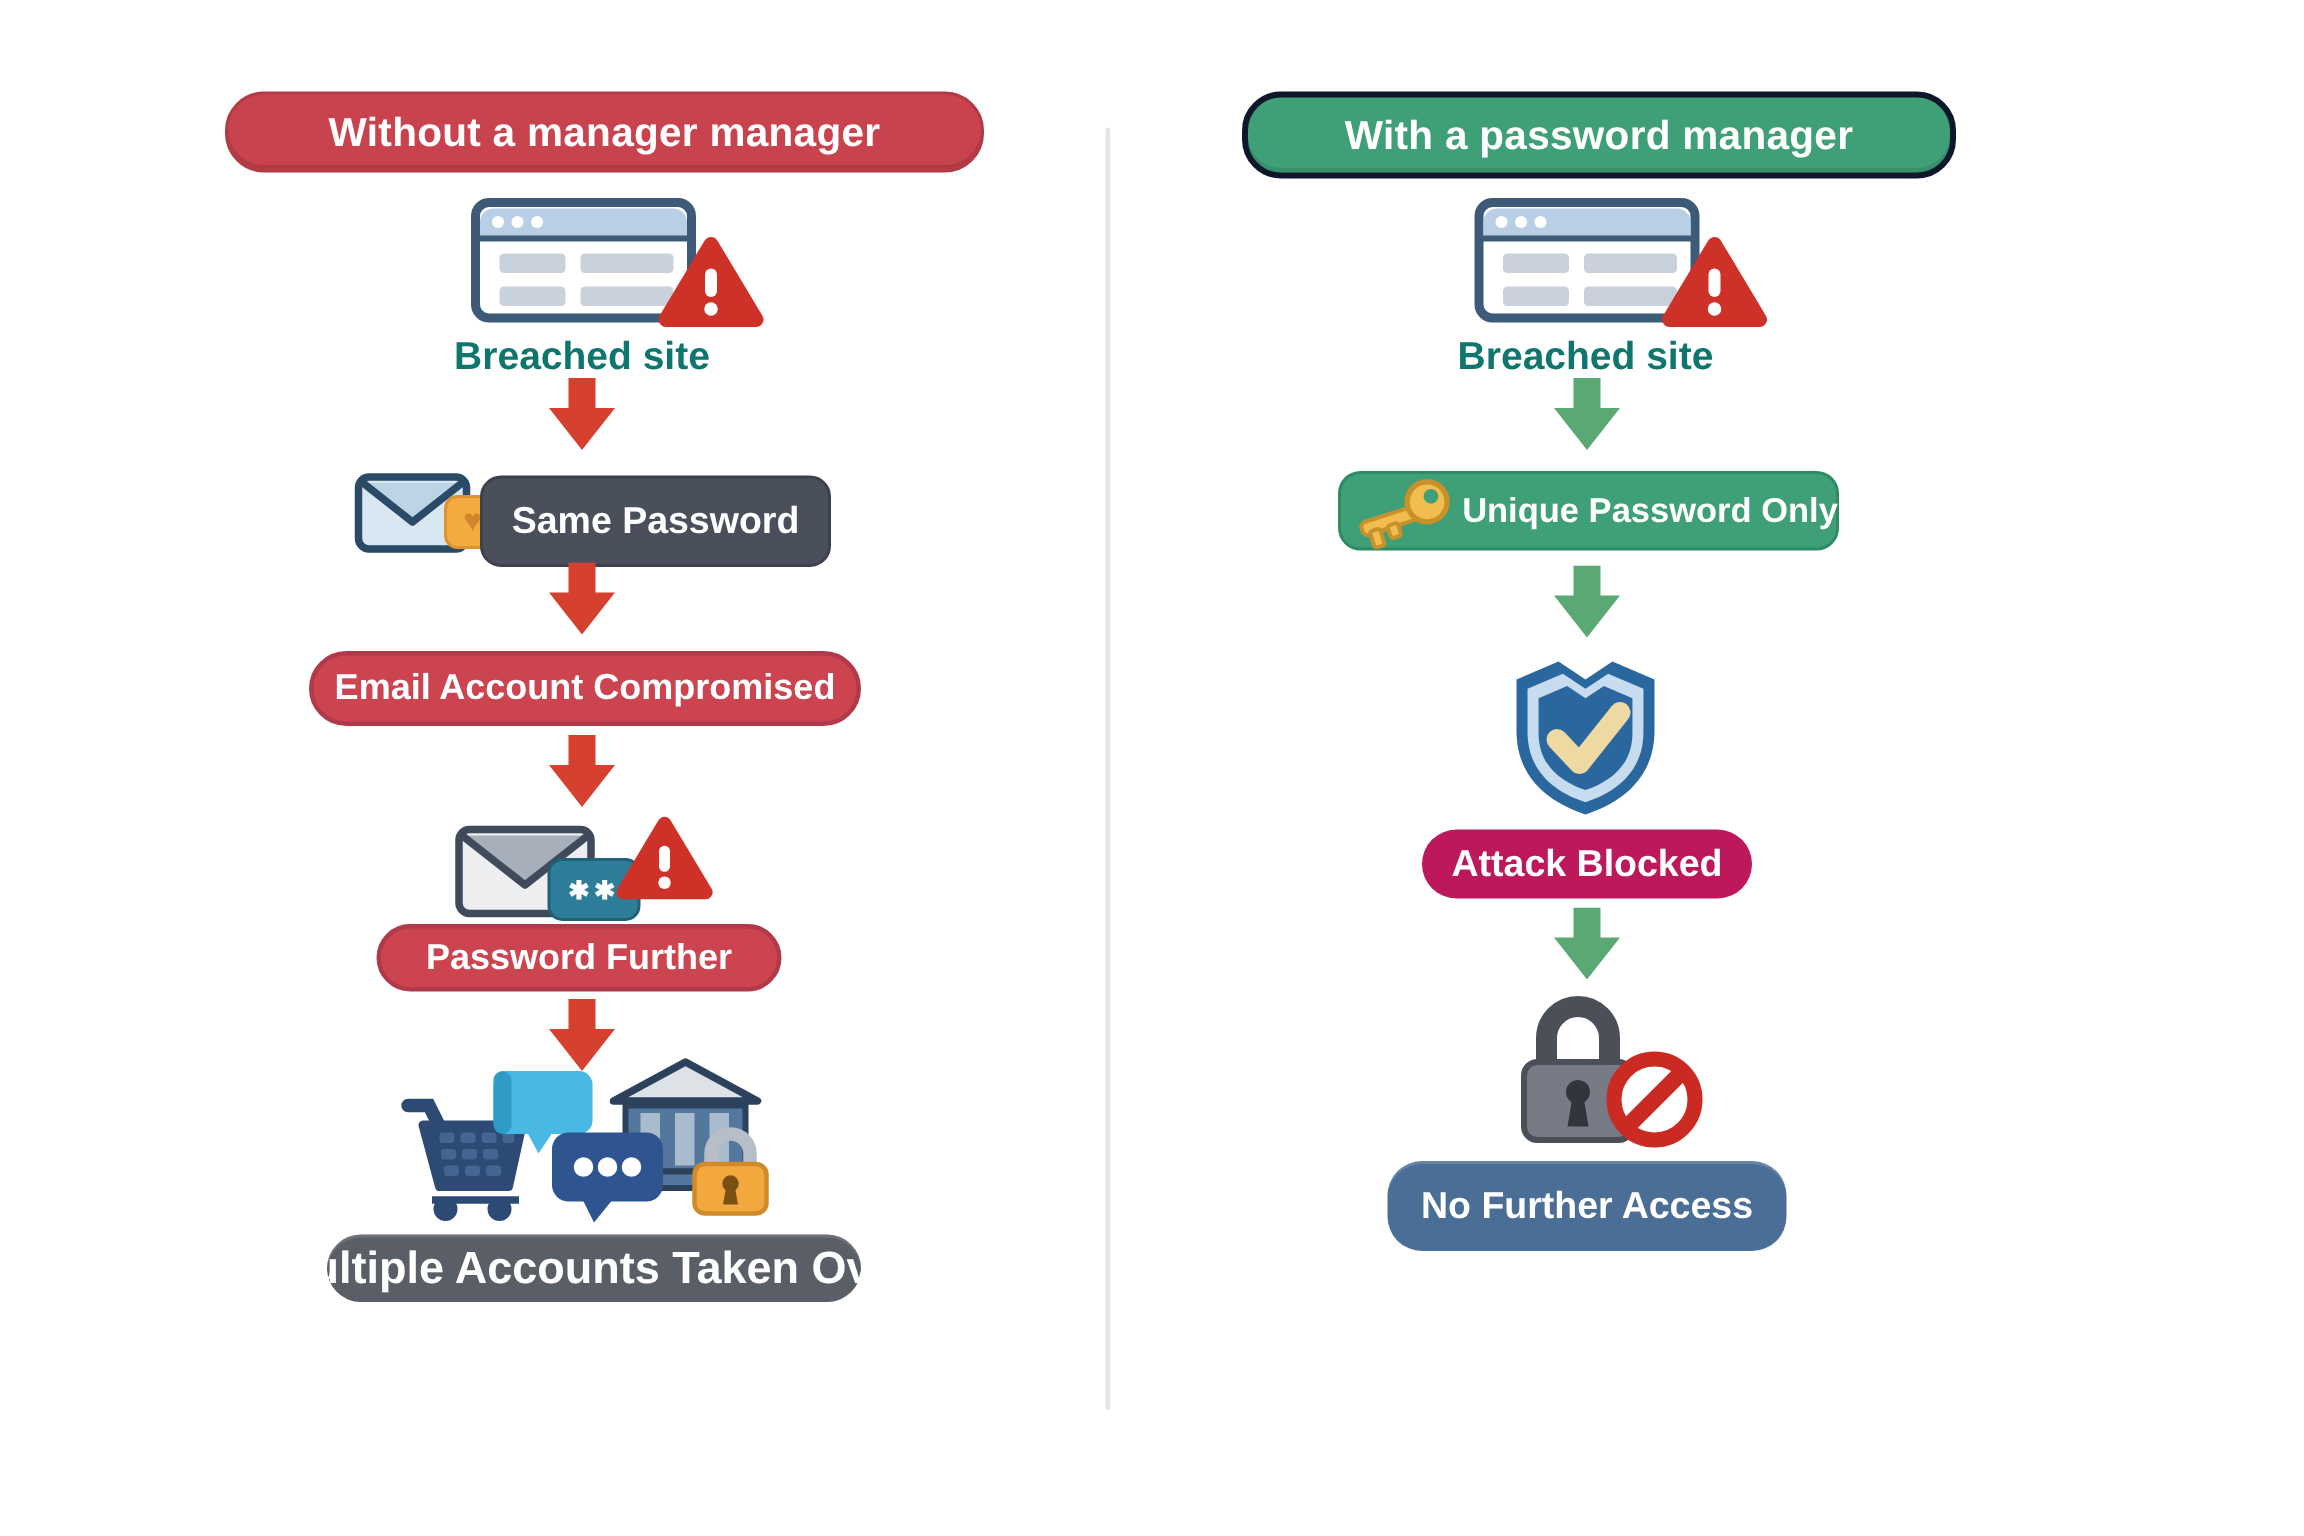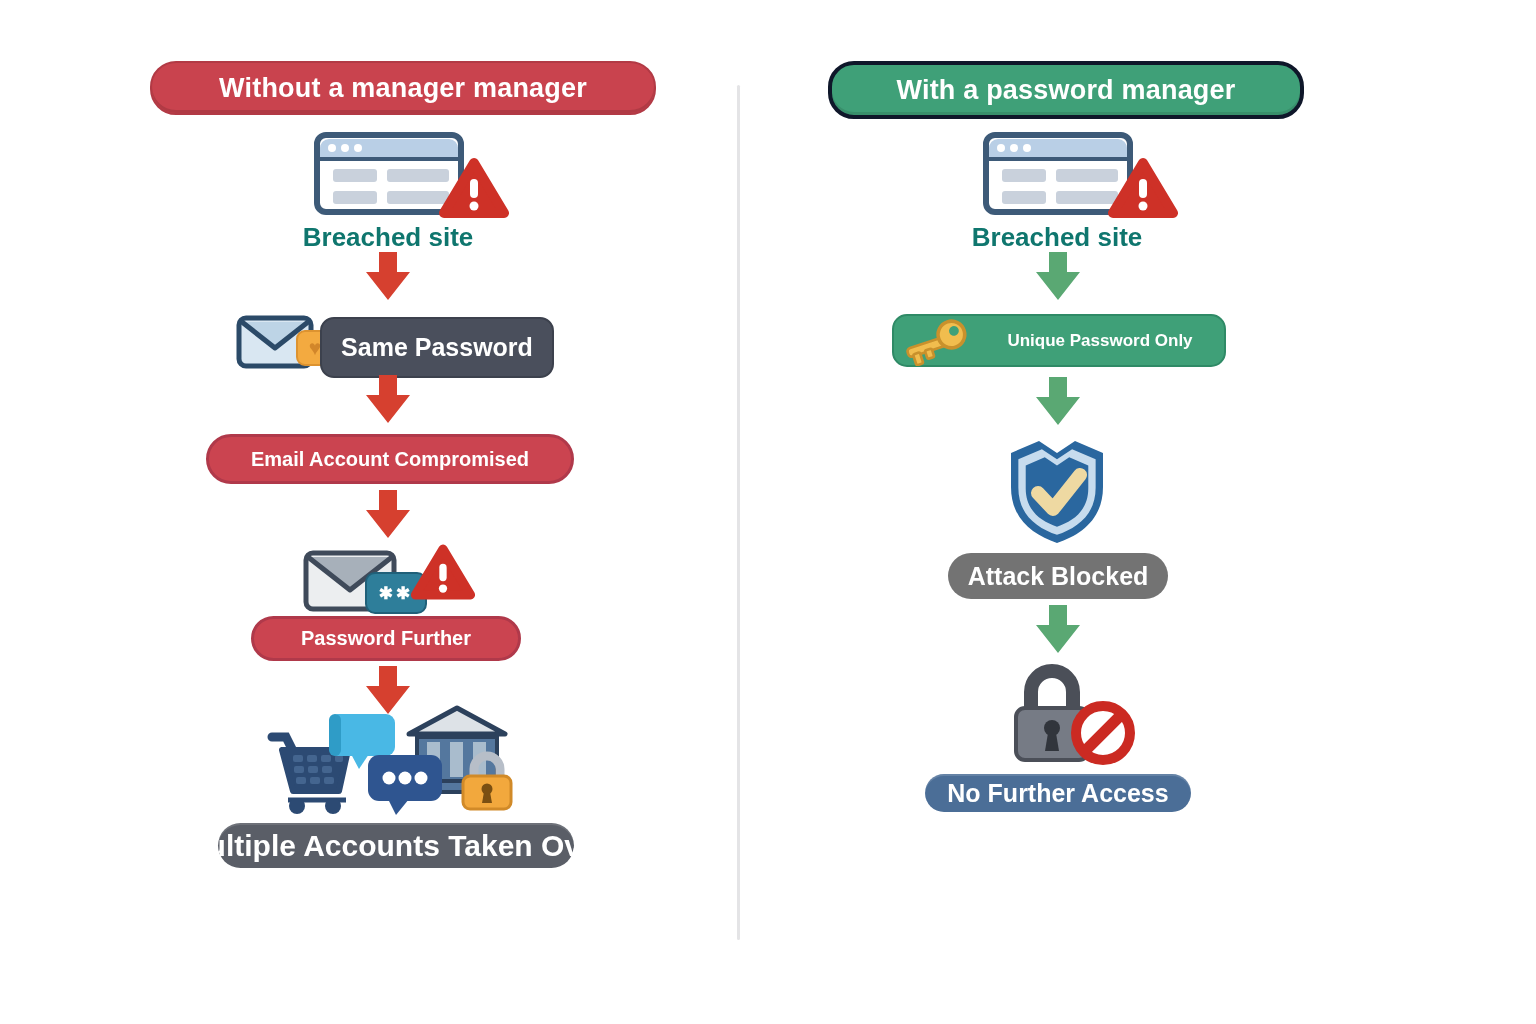--- a/index.html
+++ b/index.html
@@ -19,25 +19,25 @@
   .banner-red   { background:#c9434e; box-shadow: inset 0 -3px 0 rgba(0,0,0,0.12); border:2px solid #b23a45; }
   .banner-green { background:#3fa078; box-shadow: inset 0 -3px 0 rgba(0,0,0,0.10); border:4px solid #0f172a; }
   .caption {
     position:absolute; font-size:26px; font-weight:bold; color:#0f766e; text-align:center;
   }
   .arrow { position:absolute; width:44px; height:48px; }
   .pill {
     position:absolute; display:flex; align-items:center; justify-content:center;
     color:#ffffff; font-weight:bold; box-sizing:border-box; white-space:nowrap;
   }
-  .pill-red   { background:#cb4450; border:3px solid #b0394a; border-radius:26px; font-size:20px; }
+  .pill-red   { background:#cb4450; border:3px solid #b0394a; border-radius:26px; font-size:24px; }
   .badge-dark { background:#4a4f5c; border:2px solid #3c414d; border-radius:14px; font-size:25px; }
-  .badge-green{ background:#3fa078; border:2px solid #2f8a66; border-radius:15px; font-size:17px; }
+  .badge-green{ background:#3fa078; border:2px solid #2f8a66; border-radius:15px; font-size:23px; }
   .pill-gray  { background:#5a5e67; border-radius:23px; font-size:30px; box-shadow: inset 0 2px 0 rgba(255,255,255,0.12); }
-  .pill-blue  { background:#737373; border-radius:23px; font-size:25px; }
+  .pill-blue  { background:#be185d; border-radius:23px; font-size:25px; }
   .pill-steel { background:#4b6e97; border-radius:23px; font-size:25px; box-shadow: inset 0 2px 0 rgba(255,255,255,0.15); }
   .icon { position:absolute; }
   .heart-chip {
     position:absolute; left:296px; top:330px; width:38px; height:36px;
     background:#f3aa40; border:2px solid #dd9330; border-radius:9px;
     display:flex; align-items:center; justify-content:center;
     color:#d2862a; font-size:21px; font-weight:bold; box-sizing:border-box;
   }
   .teal-tag {
     position:absolute; left:365px; top:572px; width:62px; height:42px;
@@ -235,17 +235,17 @@
   <svg class="icon" style="left:1004px; top:658px; width:96px; height:108px;" viewBox="0 0 96 108">
     <path d="M27 52 V34 a21 21 0 0 1 42 0 v18" fill="none" stroke="#4b4f58" stroke-width="14"></path>
     <rect x="12" y="50" width="72" height="52" rx="9" fill="#767b85" stroke="#4b4f58" stroke-width="4"></rect>
     <circle cx="48" cy="70" r="8" fill="#31353c"></circle>
     <path d="M44 75 h8 l3 18 h-14 Z" fill="#31353c"></path>
   </svg>
   <svg class="icon" style="left:1070px; top:700px; width:66px; height:66px;" viewBox="0 0 66 66">
     <circle cx="33" cy="33" r="27" fill="#ffffff" stroke="#cb2a22" stroke-width="10"></circle>
     <rect x="8" y="27.5" width="50" height="11" rx="2" fill="#cb2a22" transform="rotate(-45 33 33)"></rect>
   </svg>
-  <div class="pill pill-steel" style="left:925px; top:774px; width:266px; height:38px;">
+  <div class="pill pill-steel" style="left:925px; top:774px; width:266px; height:60px;">
     <span>No Further Access</span>
   </div>
 
 </div>
 
 </body></html>

